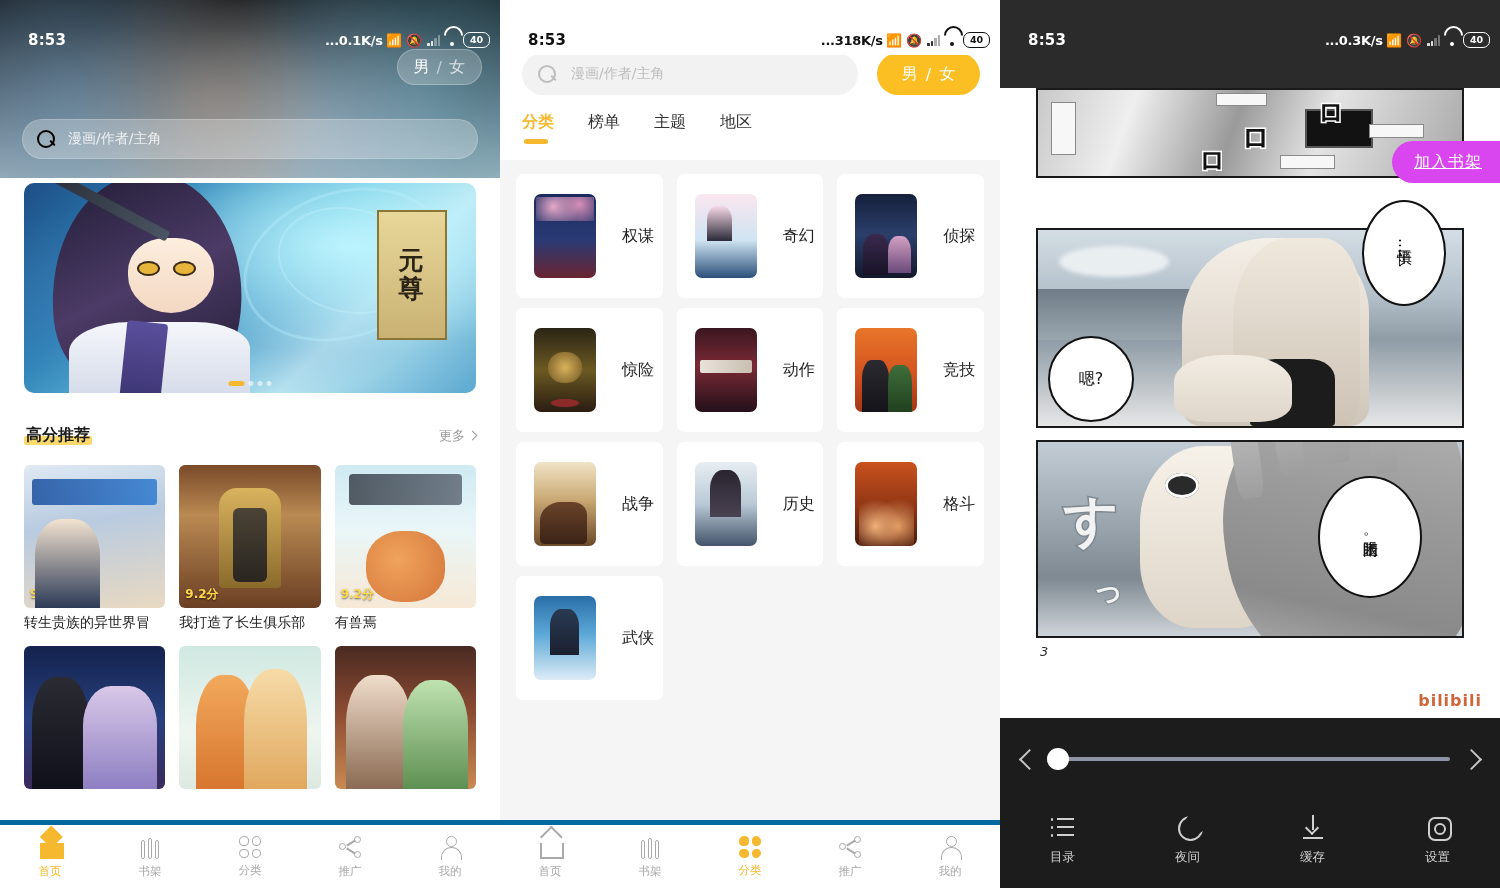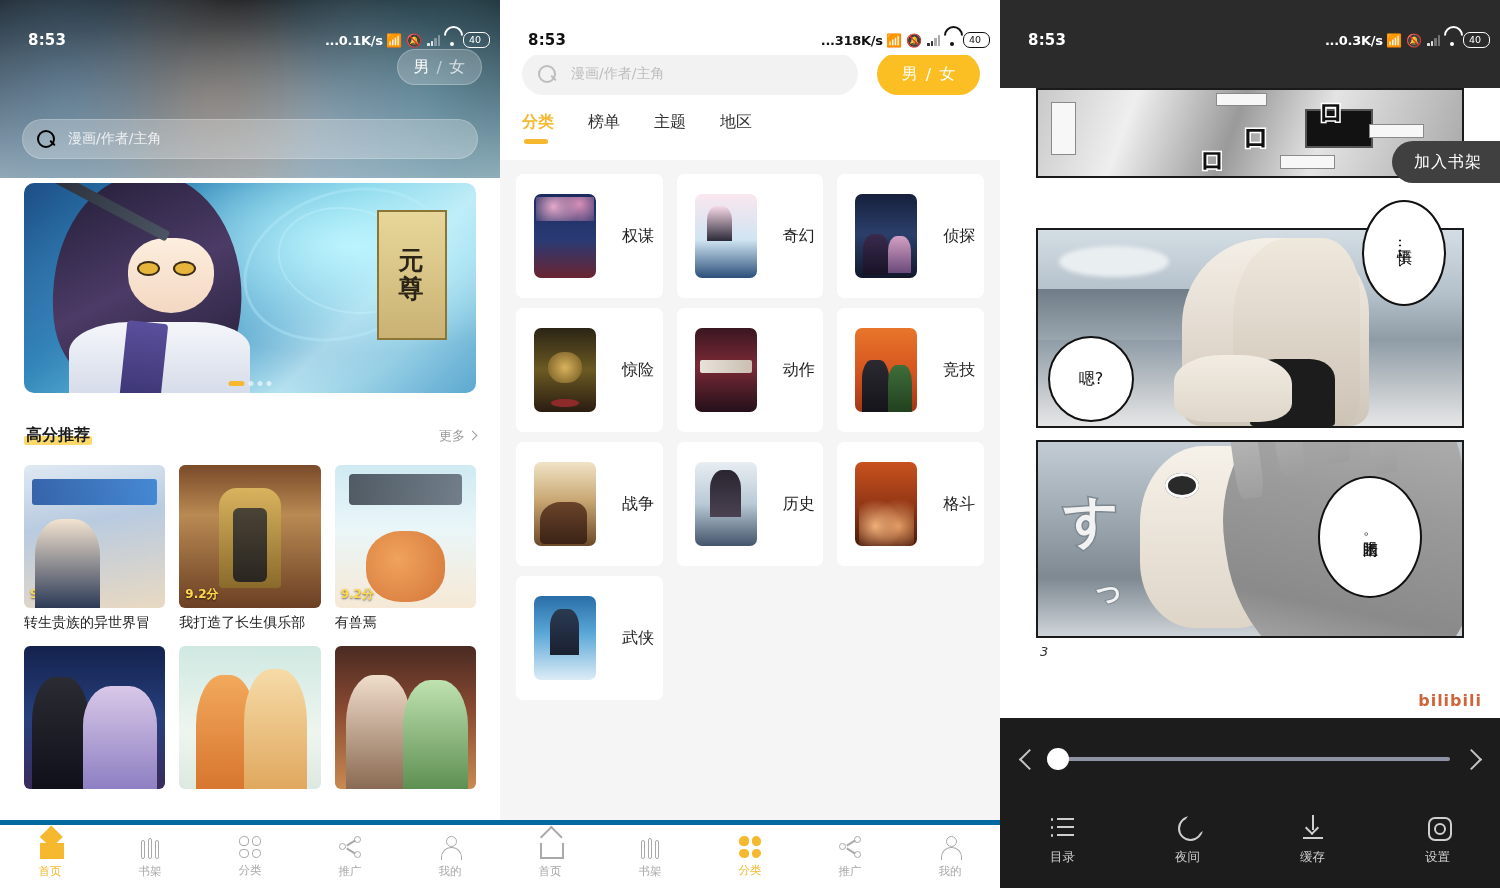--- a/index.html
+++ b/index.html
@@ -16,21 +16,22 @@
     position: absolute; top: 4px; left: 0; width: 100%; height: 30px;
     display: flex; align-items: center; justify-content: space-between;
     padding: 0 10px 0 28px; z-index: 40; margin-top: 21px;
   }
   .statusbar .clock { font-size: 15px; font-weight: bold; letter-spacing: .2px; }
   .st-right { display: flex; align-items: center; gap: 4px; }
   .st-right .net { font-size: 13px; font-weight: bold; letter-spacing: -.3px; }
   .st-right .gl { font-size: 13px; line-height: 1; }
   .batt {
     border: 1.5px solid currentColor; border-radius: 7px; font-size: 9.5px;
-    font-weight: normal; padding: 0px 5px 1px; line-height: 13px; min-width: 27px;
+    font-weight: bold; padding: 0px 5px 1px; line-height: 13px; min-width: 27px;
+    text-align: center;
   }
   .sigbars { display: inline-flex; align-items: flex-end; gap: 1px; height: 11px; position: relative; }
   .sigbars i { display: block; width: 2.5px; background: currentColor; border-radius: .5px; opacity:.85;}
   .sigbars i:nth-child(1){height:3px}.sigbars i:nth-child(2){height:5px}
   .sigbars i:nth-child(3){height:8px;opacity:.35}.sigbars i:nth-child(4){height:11px;opacity:.35}
   .wifi { position: relative; width: 15px; height: 11px; }
   .wifi::before {
     content:""; position:absolute; left:0; bottom:0; width:15px; height:15px;
     border: 2.2px solid currentColor; border-radius: 50%;
     clip-path: polygon(0 0, 100% 0, 100% 52%, 0 52%); transform: translateY(-1px);
@@ -286,22 +287,22 @@
   .rd-refresh { position:absolute; right: 68px; top: 42px; width: 24px; height: 24px; color:#d8d8d8; }
   .rd-refresh::before { content:""; position:absolute; inset:1px; border:2.2px solid currentColor;
     border-radius:50%; clip-path: polygon(0 0, 78% 0, 78% 26%, 100% 26%, 100% 100%, 0 100%); }
   .rd-refresh::after { content:""; position:absolute; right:0px; top:1px;
     border-left: 6px solid currentColor; border-top: 4px solid transparent;
     border-bottom: 4px solid transparent; }
   .rd-more { position:absolute; right: 20px; top: 50px; display:flex; gap:5px; }
   .rd-more i { display:block; width:5.5px; height:5.5px; border-radius:50%; background:#d8d8d8; }
   .bookshelf-btn {
     position:absolute; right: 0; top: 141px; height: 42px; padding: 0 18px 0 22px;
-    background: #404040; color:#fff; font-size:16px; border-radius: 21px 0 0 21px;
-    display:flex; align-items:center; z-index:31; letter-spacing: 1px;
+    background: #d946ef; color:#fff; font-size:16px; border-radius: 21px 0 0 21px;
+    display:flex; align-items:center; z-index:31; letter-spacing: 1px; text-decoration: underline;
   }
   .manga { position:absolute; left:0; top:88px; width:500px; height:630px;
     background:#fff; overflow:hidden; }
   .mp { position:absolute; border:2px solid #1a1a1a; overflow:hidden;
     background: linear-gradient(180deg,#f2f2f2,#d8d8d8); }
   .mp1 { left:36px; top:0px; width:428px; height:90px;
     background: linear-gradient(110deg,#c8c8c8 0%, #efefef 22%, #9a9a9a 46%, #e4e4e4 66%, #a8a8a8 100%); }
   .mp1 .tv { position:absolute; left:63%; top:22%; width:16%; height:46%; background:#121212; border:2px solid #555; }
   .mp1 .sign { position:absolute; background:#f7f7f7; border:1px solid #8a8a8a; }
   .mp1 .s1{left:3%;top:14%;width:6%;height:62%;}

